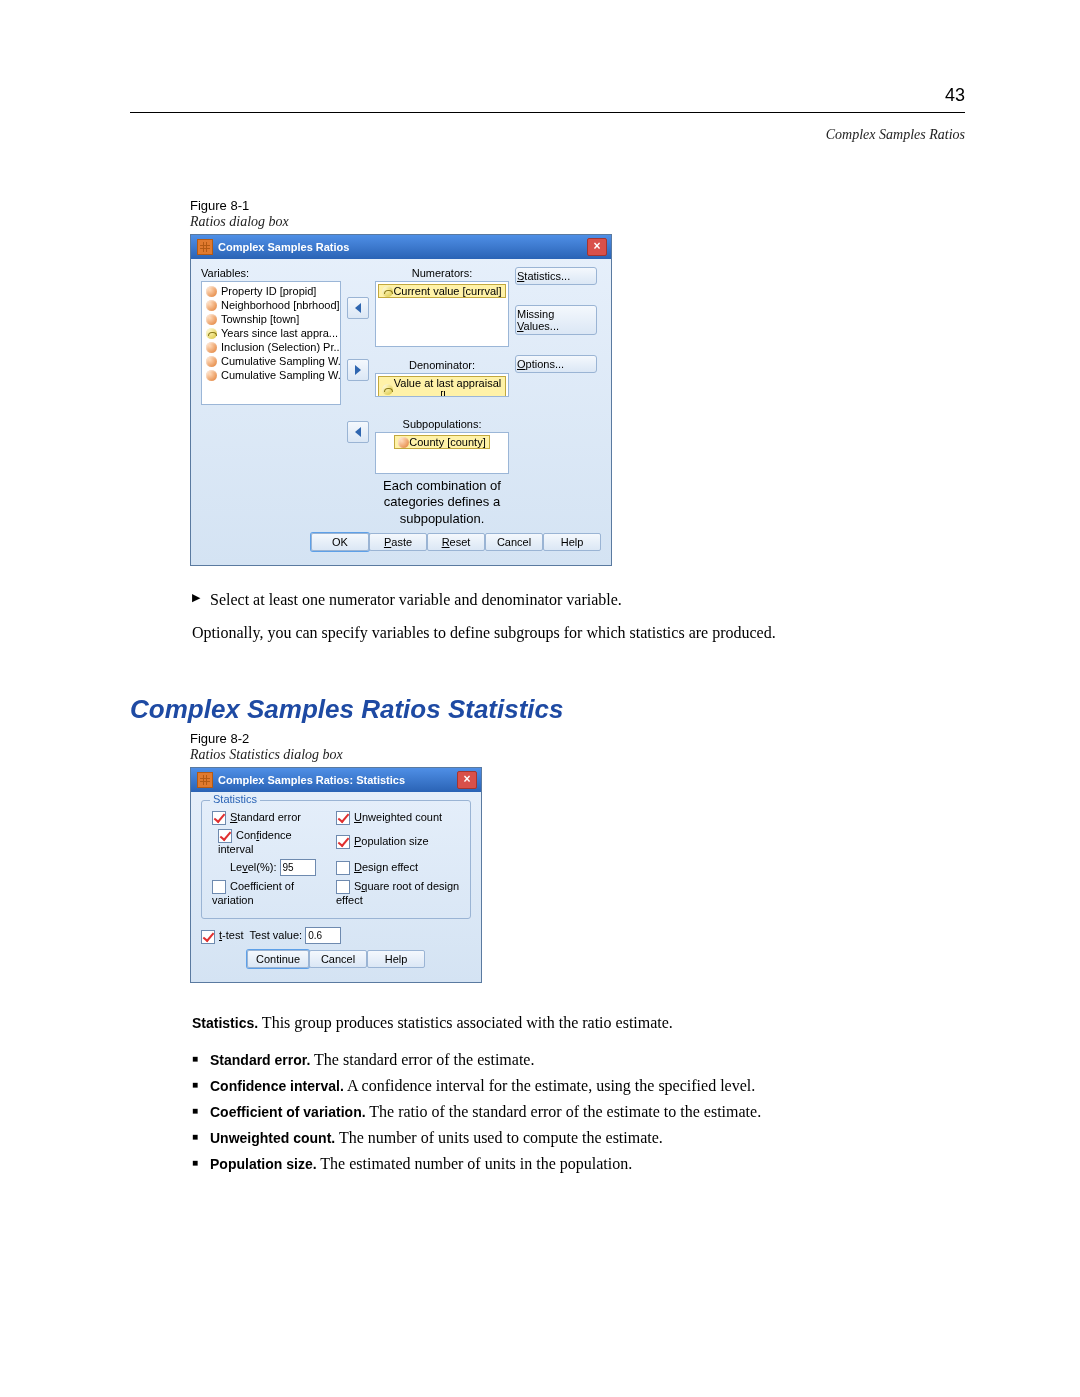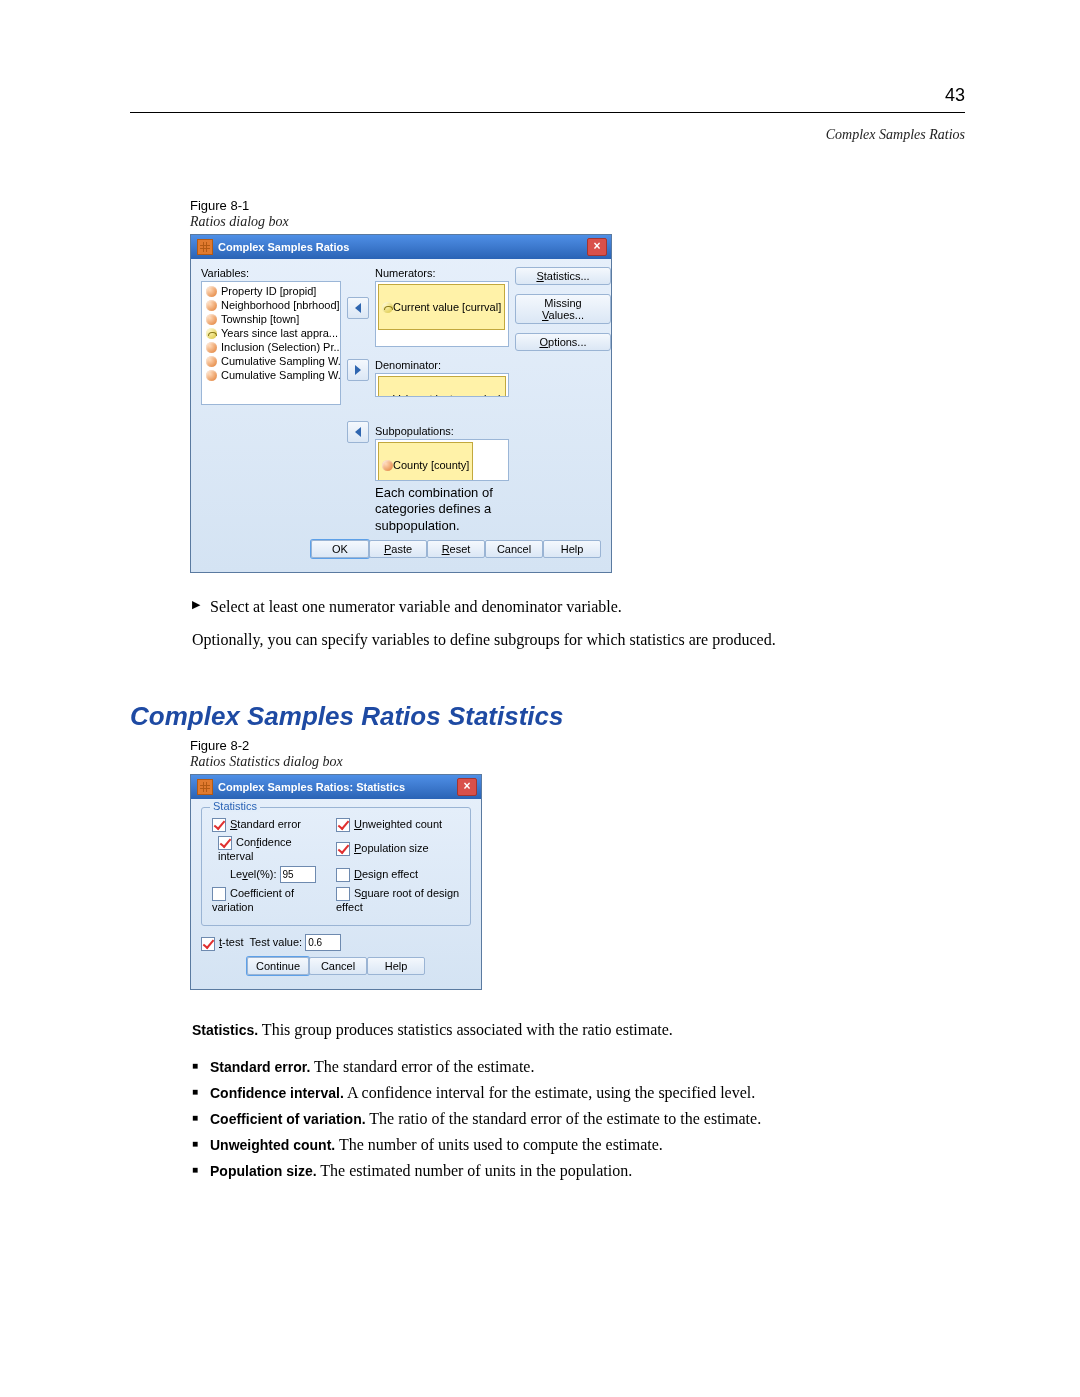--- a/index.html
+++ b/index.html
@@ -120,43 +120,43 @@
     box-shadow: inset 1px 1px 2px rgba(255,255,255,.6);
     flex-shrink: 0;
   }
   .ico-nom   { background: radial-gradient(circle at 35% 35%, #ffd9b8, #e07a2f); }
   .ico-scale { background: radial-gradient(circle at 35% 35%, #fff7ba, #d7c23a); position: relative; }
   .ico-scale::after { content:""; position:absolute; left:2px; top:4px; width:7px; height:3px; border:1px solid #8a7a1a; border-bottom:none; border-radius:4px 4px 0 0; }
 
   .selected-item {
     background: #fff2a8;
     border: 1px solid #c2a83d;
-    padding: 16px 3px;
+    padding: 0 3px;
     display: inline-flex; align-items: center; 
   }
 
   .move-btn {
     width: 20px; height: 20px;
     background: linear-gradient(#f4f8fd,#dbe7f5);
     border: 1px solid #9ab4d4;
     border-radius: 2px;
     display: flex; align-items: center; justify-content: center;
   }
   .arrow-right { width:0;height:0;border-left:6px solid #2f66b0;border-top:5px solid transparent;border-bottom:5px solid transparent;}
   .arrow-left  { width:0;height:0;border-right:6px solid #2f66b0;border-top:5px solid transparent;border-bottom:5px solid transparent;}
 
   .side-btn {
     display: block;
     width: 78px;
-    padding: 2px 8px;
+    padding: 2px 1px;
     background: linear-gradient(#f4f8fd,#dbe7f5);
     border: 1px solid #9ab4d4;
     border-radius: 3px;
-    margin-bottom: 9px;
-    text-align: center;
+    margin-bottom: 20px;
+    text-align: left;
   }
 
   .footer-btns {
     display: flex; justify-content: center;
     padding: 6px 0 4px 0;
   }
   .btn {
     min-width: 40px;
     padding: 2px 8px;
     background: linear-gradient(#f4f8fd,#dbe7f5);
@@ -223,21 +223,21 @@
   }
 
   .bullets { list-style: none; padding-left: 62px; margin: 12px 0 0 0; font-family: "Times New Roman", serif; font-size: 16px; }
   .bullets li { position: relative; padding-left: 18px; margin-bottom: 8px;}
   .bullets li::before { content: "■"; position: absolute; left: 0; top: 2px; font-size: 10px;}
   .bold-run { font-family: Arial, Helvetica, sans-serif; font-weight: bold; font-size: 14px; }
 
   .dlg1-body { display: flex; gap: 6px; }
   .col1 { width: 140px; }
   .col-mid { width: 22px; display: flex; flex-direction: column; align-items: center; justify-content: flex-start; gap: 40px; padding-top: 30px; }
-  .col2 { width: 134px; }
+  .col2 { width: 134px; text-align: center; }
   .col3 { width: 86px; padding-top: 0; }
   .hint { font-size: 13px; margin-top: 4px; line-height: 1.25; }
 
   .underline-char { text-decoration: underline; }
 </style>
 </head>
 <body>
 
 <div class="page">
 
@@ -314,21 +314,21 @@
             </div>
 
             <div class="dlg-label" style="margin-top:12px">Denominator:</div>
             <div class="listbox" style="height:18px">
               <span class="selected-item">
                   <span class="var-ico ico-scale"></span>
                   <span>Value at last appraisal [l...</span>
                 </span>
             </div>
 
-            <div class="dlg-label" style="margin-top:28px">Subpopulations:</div>
+            <div class="dlg-label" style="margin-top:21px">Subpopulations:</div>
             <div class="listbox" style="height:36px">
               <span class="selected-item">
                   <span class="var-ico ico-nom"></span>
                   <span>County [county]</span>
                 </span>
             </div>
             <div class="hint">Each combination of categories defines a subpopulation.</div>
           </div>
 
           <div class="col3">

